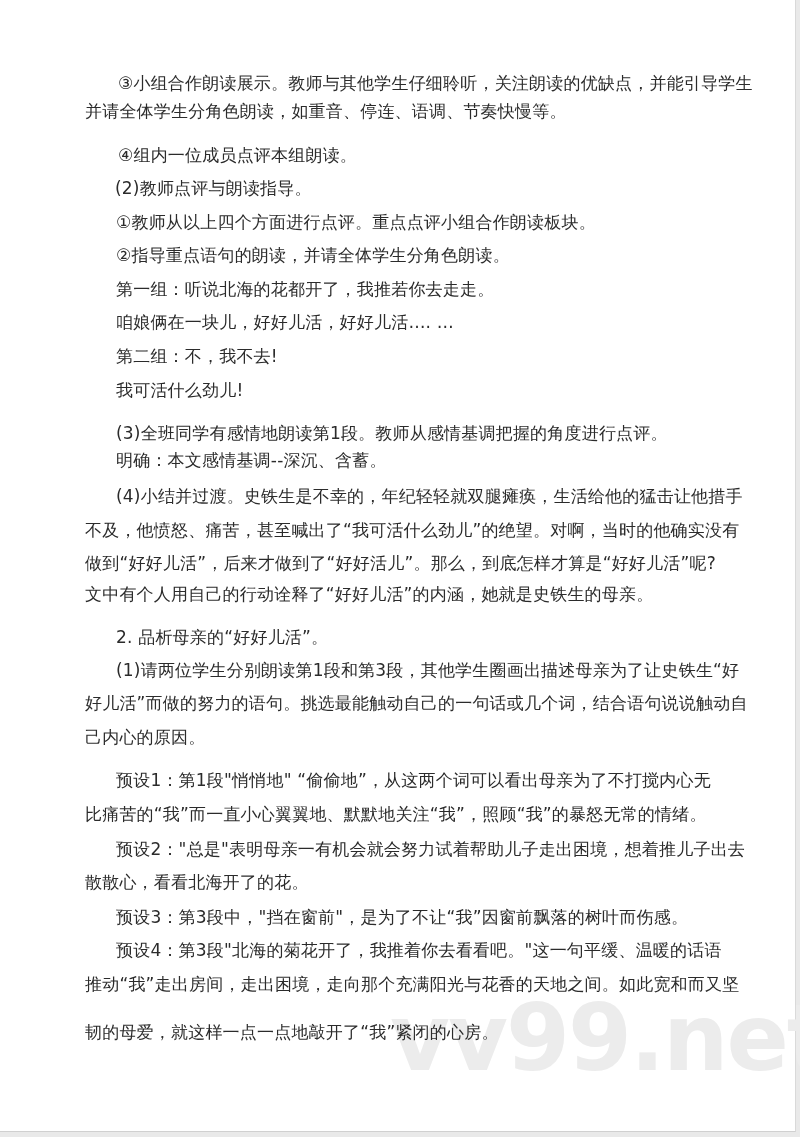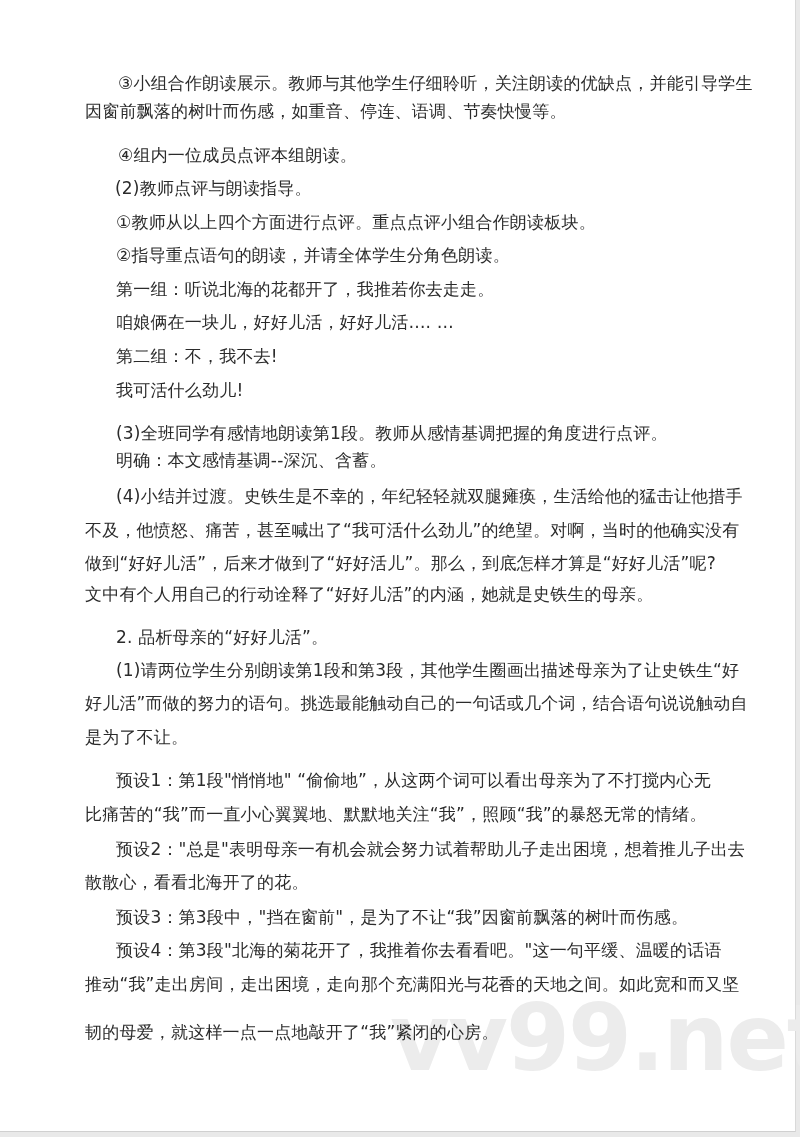--- a/index.html
+++ b/index.html
@@ -35,39 +35,39 @@
     pointer-events: none;
   }
   .line { z-index: 1; }
 </style>
 </head>
 <body>
 
 <div class="page">
   <div id="lines">
       <div class="line" style="left: 118px; top: 73px;">③小组合作朗读展示。教师与其他学生仔细聆听，关注朗读的优缺点，并能引导学生</div>
-      <div class="line" style="left: 85px; top: 101px;">因窗前飘落的树叶而伤感，如重音、停连、语调、节奏快慢等。</div>
+      <div class="line" style="left: 85px; top: 101px;">并请全体学生分角色朗读，如重音、停连、语调、节奏快慢等。</div>
       <div class="line" style="left: 118px; top: 145px;">④组内一位成员点评本组朗读。</div>
       <div class="line" style="left: 115px; top: 178px;">(2)教师点评与朗读指导。</div>
       <div class="line" style="left: 116px; top: 212px;">①教师从以上四个方面进行点评。重点点评小组合作朗读板块。</div>
       <div class="line" style="left: 116px; top: 245px;">②指导重点语句的朗读，并请全体学生分角色朗读。</div>
       <div class="line" style="left: 116px; top: 279px;">第一组：听说北海的花都开了，我推若你去走走。</div>
       <div class="line" style="left: 116px; top: 312px;">咱娘俩在一块儿，好好儿活，好好儿活…. …</div>
       <div class="line" style="left: 116px; top: 346px;">第二组：不，我不去!</div>
       <div class="line" style="left: 116px; top: 380px;">我可活什么劲儿!</div>
       <div class="line" style="left: 116px; top: 423px;">(3)全班同学有感情地朗读第1段。教师从感情基调把握的角度进行点评。</div>
       <div class="line" style="left: 116px; top: 450px;">明确：本文感情基调--深沉、含蓄。</div>
       <div class="line" style="left: 116px; top: 486px;">(4)小结并过渡。史铁生是不幸的，年纪轻轻就双腿瘫痪，生活给他的猛击让他措手</div>
       <div class="line" style="left: 85px; top: 520px;">不及，他愤怒、痛苦，甚至喊出了“我可活什么劲儿”的绝望。对啊，当时的他确实没有</div>
       <div class="line" style="left: 85px; top: 553px;">做到“好好儿活”，后来才做到了“好好活儿”。那么，到底怎样才算是“好好儿活”呢?</div>
       <div class="line" style="left: 85px; top: 584px;">文中有个人用自己的行动诠释了“好好儿活”的内涵，她就是史铁生的母亲。</div>
       <div class="line" style="left: 116px; top: 627px;">2.  品析母亲的“好好儿活”。</div>
       <div class="line" style="left: 116px; top: 660px;">(1)请两位学生分别朗读第1段和第3段，其他学生圈画出描述母亲为了让史铁生“好</div>
       <div class="line" style="left: 85px; top: 693px;">好儿活”而做的努力的语句。挑选最能触动自己的一句话或几个词，结合语句说说触动自</div>
-      <div class="line" style="left: 85px; top: 727px;">是为了不让。</div>
+      <div class="line" style="left: 85px; top: 727px;">己内心的原因。</div>
       <div class="line" style="left: 116px; top: 770px;">预设1：第1段"悄悄地"  “偷偷地”，从这两个词可以看出母亲为了不打搅内心无</div>
       <div class="line" style="left: 85px; top: 804px; text-align: right;">比痛苦的“我”而一直小心翼翼地、默默地关注“我”，照顾“我”的暴怒无常的情绪。</div>
       <div class="line" style="left: 116px; top: 839px;">预设2："总是"表明母亲一有机会就会努力试着帮助儿子走出困境，想着推儿子出去</div>
       <div class="line" style="left: 85px; top: 872px;">散散心，看看北海开了的花。</div>
       <div class="line" style="left: 116px; top: 907px;">预设3：第3段中，"挡在窗前"，是为了不让“我”因窗前飘落的树叶而伤感。</div>
       <div class="line" style="left: 116px; top: 940px;">预设4：第3段"北海的菊花开了，我推着你去看看吧。"这一句平缓、温暖的话语</div>
       <div class="line" style="left: 85px; top: 974px;">推动“我”走出房间，走出困境，走向那个充满阳光与花香的天地之间。如此宽和而又坚</div>
       <div class="line" style="left: 85px; top: 1006px; margin-top: 16px;">韧的母爱，就这样一点一点地敲开了“我”紧闭的心房。</div>
     </div>
   <div class="watermark">vv99.net</div>

